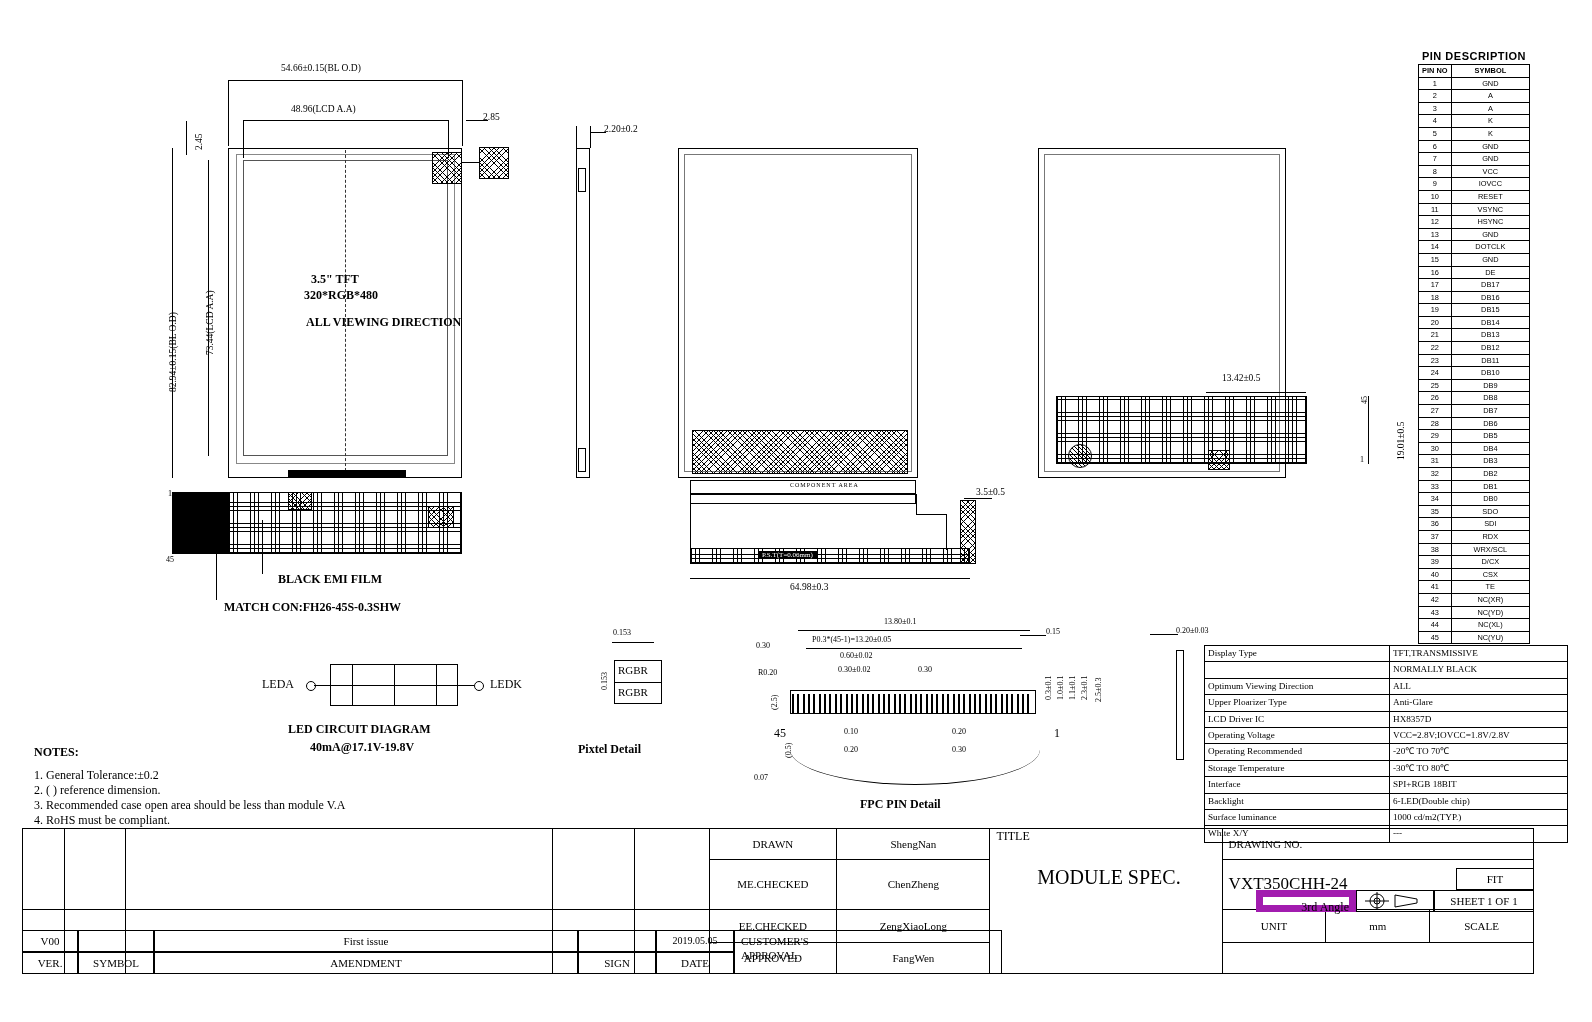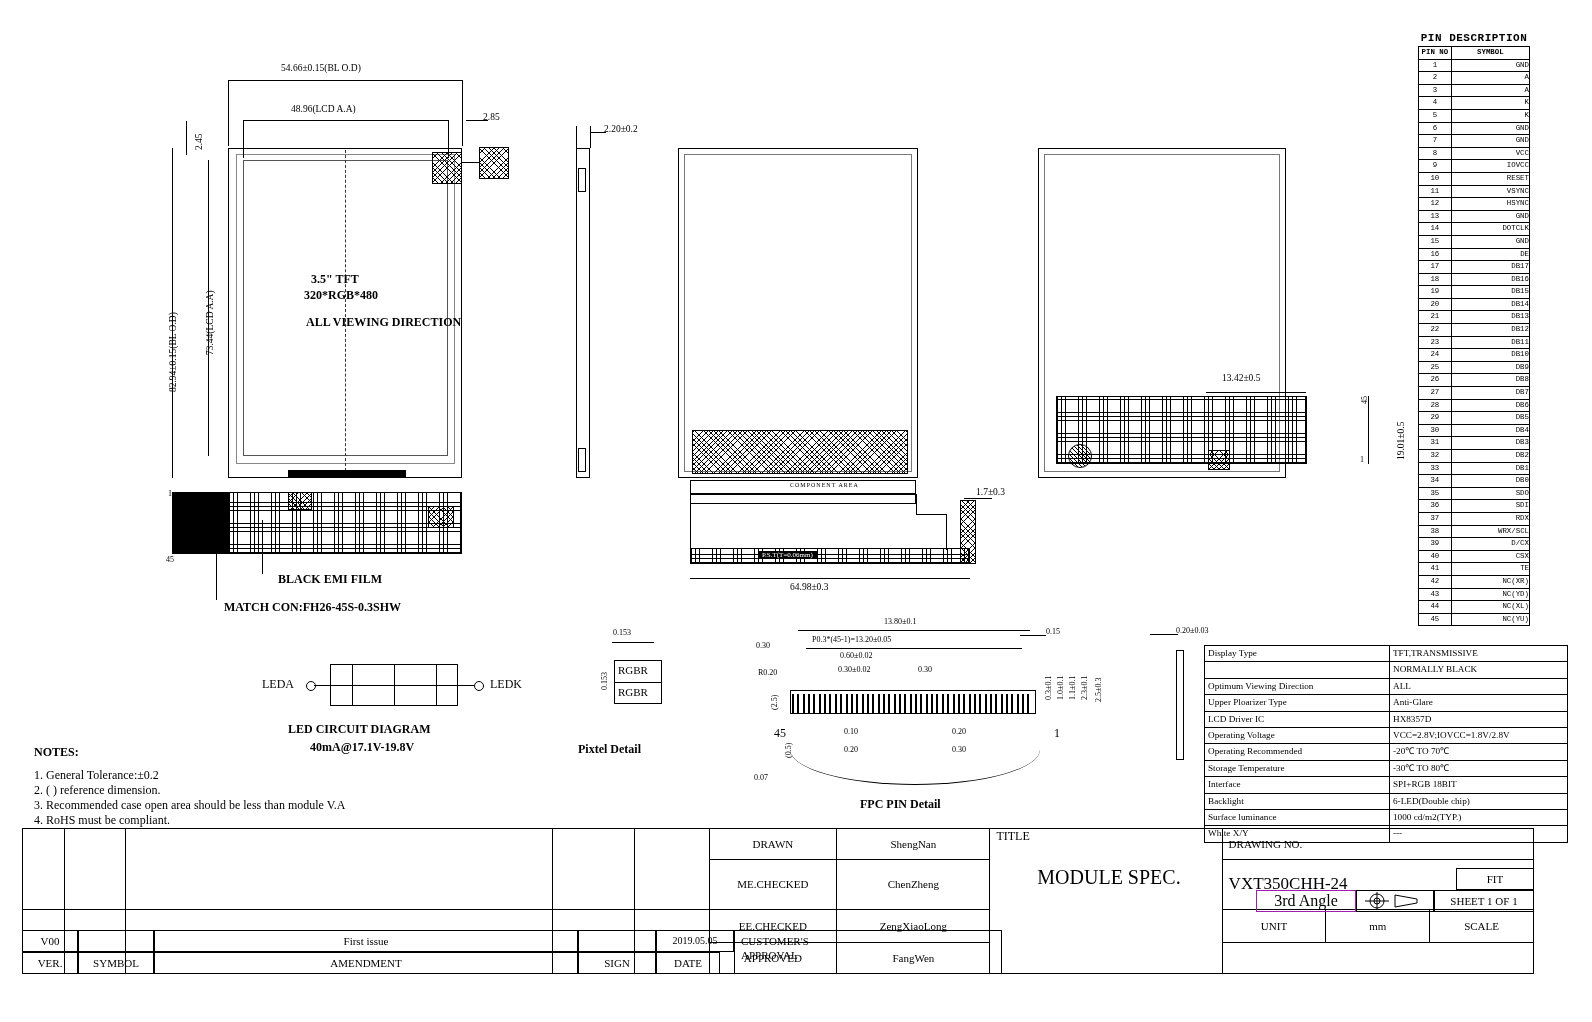--- a/index.html
+++ b/index.html
@@ -6,27 +6,27 @@
   body{width:1592px;height:1022px;font-family:"Liberation Serif",serif;color:#000;overflow:hidden;}
   #sheet{position:relative;width:1592px;height:1022px;}
   .abs{position:absolute;}
   .ln{position:absolute;background:#000;}
   .txt{position:absolute;white-space:nowrap;font-family:"Liberation Serif",serif;}
   .bold{font-weight:bold;}
   .vert{transform-origin:0 0;transform:rotate(-90deg);}
   .box{position:absolute;border:1px solid #000;box-sizing:border-box;}
   table{border-collapse:collapse;}
   
-  #pintable{position:absolute;left:1418px;top:32px;font-family:Liberation Mono, monospace;}
+  #pintable{position:absolute;left:1418px;top:50px;font-family:Liberation Sans, sans-serif;}
   #pintable .title{font-size:11px;font-weight:bold;text-align:center;letter-spacing:.5px;margin-bottom:2px;}
   #pintable table{border:1px solid #000;width:112px;}
   #pintable th,#pintable td{border:1px solid #000;font-size:7.4px;text-align:center;height:11.6px;line-height:11.6px;padding:0;font-weight:normal;}
   #pintable th{font-weight:bold;font-size:7.4px;}
   #pintable td.no{width:32px;}
-  #pintable td.sym{width:78px;text-align:right;}
+  #pintable td.sym{width:78px;}
   
   #spectable{position:absolute;left:1204px;top:645px;width:330px;font-size:9.2px;}
   #spectable table{border:1px solid #000;width:364px;}
   #spectable td{border:1px solid #000;padding:0 3px;height:15.4px;line-height:15.4px;font-size:9.2px;}
   #spectable td.k{width:178px;}
   
   #titleblock{position:absolute;left:22px;top:828px;width:1512px;height:146px;}
   #titleblock table{border:1px solid #000;width:1512px;height:146px;}
   #titleblock td{border:1px solid #000;font-size:11px;text-align:center;padding:0;}
   
@@ -312,21 +312,21 @@
     <div class="ln" style="left:916px;top:514px;width:30px;height:1px;"></div>
     <div class="ln" style="left:946px;top:514px;width:1px;height:36px;"></div>
     <div class="grid" style="position:absolute;left:690px;top:548px;width:280px;height:16px;"></div>
     <div class="txt" style="left:758px;top:551px;font-size:7px;color:#fff;background:#000;padding:0 4px;">P.S.T(T=0.06mm)</div>
     <div class="hatch" style="position:absolute;left:960px;top:500px;width:16px;height:64px;"></div>
 
     <div class="ln" style="left:690px;top:578px;width:280px;height:1px;"></div>
     <div class="txt dim" style="left:790px;top:582px;">64.98±0.3</div>
 
     <div class="ln" style="left:964px;top:498px;width:28px;height:1px;"></div>
-    <div class="txt dim" style="left:976px;top:487px;">1.7±0.3</div>
+    <div class="txt dim" style="left:976px;top:487px;">3.5±0.5</div>
   </div>
 
   <div>
     <div class="box" style="left:1038px;top:148px;width:248px;height:330px;"></div>
     <div class="box" style="left:1044px;top:154px;width:236px;height:318px;border-color:#777;"></div>
     <div class="grid" style="position:absolute;left:1056px;top:396px;width:250px;height:68px;"></div>
     <div class="abs" style="left:1068px;top:444px;width:22px;height:22px;border:1px solid #000;border-radius:50%;background-image:repeating-linear-gradient(45deg,#000 0 0.6px,transparent 0.6px 3px);"></div>
     <div class="hatch" style="position:absolute;left:1208px;top:450px;width:22px;height:20px;"></div>
     <div class="ln" style="left:1306px;top:396px;width:1px;height:68px;"></div>
 
@@ -555,21 +555,21 @@
       <tr>
         <td>APPROVED</td>
         <td>FangWen</td>
       </tr>
     </tbody>
       </table>
   </div>
 
   <div class="abs" style="left:1256px;top:868px;width:278px;height:62px;">
     <div class="abs" style="left:200px;top:0;width:78px;height:22px;border:1px solid #000;box-sizing:border-box;font-size:11px;text-align:center;line-height:20px;">FIT</div>
-    <div class="abs" style="left:0;top:22px;width:100px;height:22px;border:1px solid #a21caf;box-sizing:border-box;font-size:16px;text-align:center;line-height:20px;">3rd Angle</div>
+    <div class="abs" style="left:0;top:22px;width:100px;height:22px;border:7px solid #a21caf;box-sizing:border-box;font-size:12px;text-align:right;line-height:20px;">3rd Angle</div>
     <div class="abs" style="left:100px;top:22px;width:78px;height:22px;border:1px solid #000;box-sizing:border-box;">
       <svg width="76" height="20" viewBox="0 0 76 20">
         <circle cx="20" cy="10" r="7" fill="none" stroke="#000"></circle>
         <circle cx="20" cy="10" r="3" fill="none" stroke="#000"></circle>
         <line x1="8" y1="10" x2="32" y2="10" stroke="#000"></line>
         <line x1="20" y1="1" x2="20" y2="19" stroke="#000"></line>
         <polygon points="38,4 60,8 60,12 38,16" fill="none" stroke="#000"></polygon>
       </svg>
     </div>
     <div class="abs" style="left:178px;top:22px;width:100px;height:22px;border:1px solid #000;box-sizing:border-box;font-size:11px;text-align:center;line-height:20px;">SHEET  1  OF  1</div>
@@ -579,21 +579,21 @@
     <div class="abs" style="left:0;top:0;width:56px;height:22px;border:1px solid #000;box-sizing:border-box;font-size:11px;text-align:center;line-height:20px;">V00</div>
     <div class="abs" style="left:56px;top:0;width:76px;height:22px;border:1px solid #000;box-sizing:border-box;"></div>
     <div class="abs" style="left:132px;top:0;width:424px;height:22px;border:1px solid #000;box-sizing:border-box;font-size:11px;text-align:center;line-height:20px;">First issue</div>
     <div class="abs" style="left:556px;top:0;width:78px;height:22px;border:1px solid #000;box-sizing:border-box;"></div>
     <div class="abs" style="left:634px;top:0;width:78px;height:22px;border:1px solid #000;box-sizing:border-box;font-size:10px;text-align:center;line-height:20px;">2019.05.05</div>
 
     <div class="abs" style="left:0;top:22px;width:56px;height:22px;border:1px solid #000;box-sizing:border-box;font-size:11px;text-align:center;line-height:20px;">VER.</div>
     <div class="abs" style="left:56px;top:22px;width:76px;height:22px;border:1px solid #000;box-sizing:border-box;font-size:11px;text-align:center;line-height:20px;">SYMBOL</div>
     <div class="abs" style="left:132px;top:22px;width:424px;height:22px;border:1px solid #000;box-sizing:border-box;font-size:11px;text-align:center;line-height:20px;">AMENDMENT</div>
     <div class="abs" style="left:556px;top:22px;width:78px;height:22px;border:1px solid #000;box-sizing:border-box;font-size:11px;text-align:center;line-height:20px;">SIGN</div>
-    <div class="abs" style="left:634px;top:22px;width:64px;height:22px;border:1px solid #000;box-sizing:border-box;font-size:11px;text-align:center;line-height:20px;">DATE</div>
+    <div class="abs" style="left:634px;top:22px;width:78px;height:22px;border:1px solid #000;box-sizing:border-box;font-size:11px;text-align:center;line-height:20px;">DATE</div>
 
     <div class="abs" style="left:712px;top:0;width:268px;height:44px;border:1px solid #000;box-sizing:border-box;font-size:11px;text-align:left;padding:3px 0 0 6px;line-height:14px;">
       <div>CUSTOMER'S</div>
       <div>APPROVAL</div>
     </div>
   </div>
 
 </div>
 
 </body></html>

